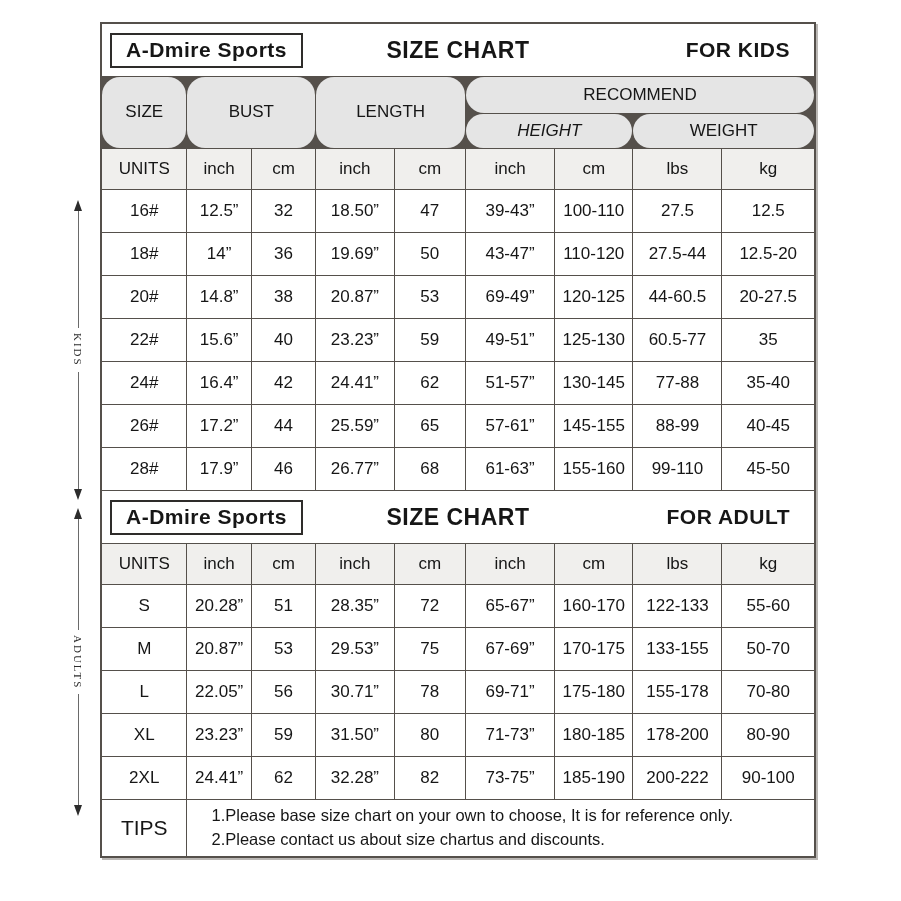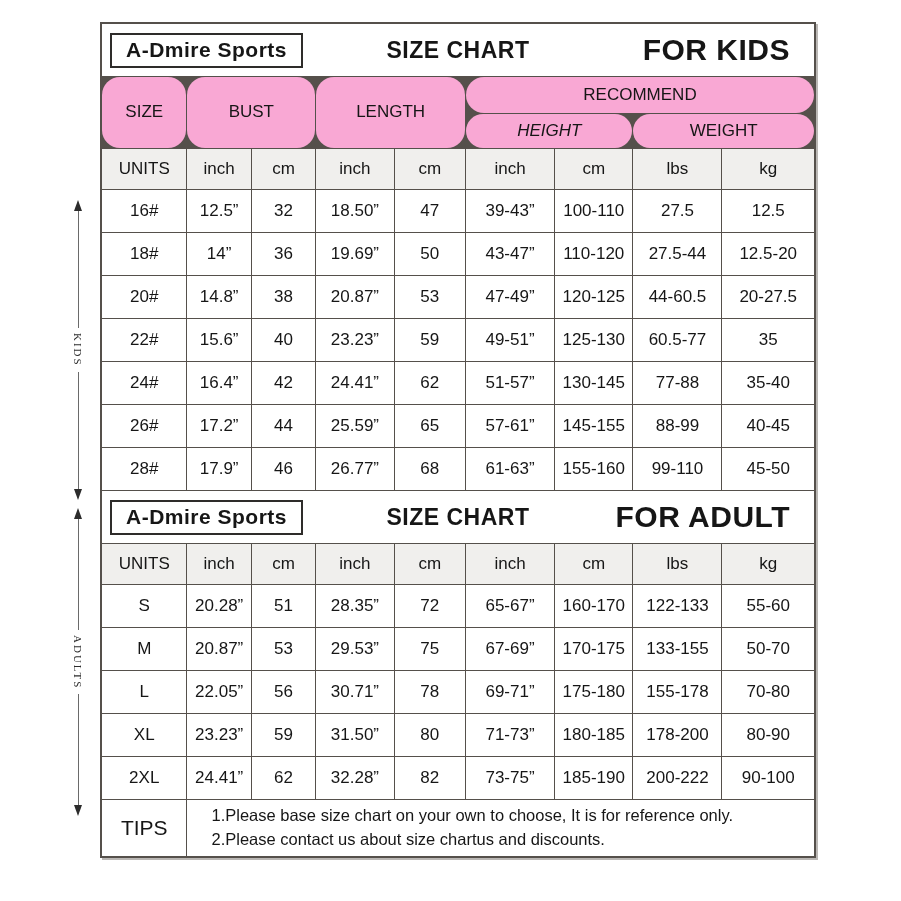--- a/index.html
+++ b/index.html
@@ -14,36 +14,36 @@
     grid-template-rows:52px 36px 34px 40px repeat(7,42px) 52px 40px repeat(5,42px) 56px;
     gap:1px;
     background:#55504b;
     border:2px solid #55504b;
     box-shadow:2px 2px 0 rgba(130,124,118,0.55);
   }
   .td,.th{
     background:#ffffff;display:flex;align-items:center;justify-content:center;
     font-size:17px;line-height:1.1;text-align:center;overflow:hidden;white-space:nowrap;
   }
-  .th{background:#f9a8d4;border-radius:18px;}
+  .th{background:#e5e5e5;border-radius:18px;}
   .unit{background:#f0efed;}
   .title-cell{
     grid-column:1 / -1;background:#ffffff;position:relative;
     display:flex;align-items:center;
   }
   .brand-box{
     margin-left:8px;border:2px solid #2e2c2a;padding:3px 14px 4px 14px;
     font-size:21px;font-weight:bold;letter-spacing:0.5px;white-space:nowrap;background:#fff;
   }
   .title-center{
     position:absolute;left:0;right:0;text-align:center;
     font-size:23px;font-weight:bold;letter-spacing:0.5px;pointer-events:none;
   }
   .title-right{
-    position:absolute;right:24px;font-size:30px;font-weight:bold;letter-spacing:0.5px;
+    position:absolute;right:24px;font-size:21px;font-weight:bold;letter-spacing:0.5px;
   }
   
   .c-size{grid-column:1;grid-row:2 / 4;}
   .c-bust{grid-column:2 / 4;grid-row:2 / 4;}
   .c-length{grid-column:4 / 6;grid-row:2 / 4;}
   .c-recommend{grid-column:6 / 10;grid-row:2;}
   .c-height{grid-column:6 / 8;grid-row:3;font-style:italic;}
   .c-weight{grid-column:8 / 10;grid-row:3;}
   
   .tips-label{font-size:21px;}
@@ -115,21 +115,21 @@
       <div class="td">50</div>
       <div class="td">43-47”</div>
       <div class="td">110-120</div>
       <div class="td">27.5-44</div>
       <div class="td">12.5-20</div>
       <div class="td">20#</div>
       <div class="td">14.8”</div>
       <div class="td">38</div>
       <div class="td">20.87”</div>
       <div class="td">53</div>
-      <div class="td">47-49”</div>
+      <div class="td">69-49”</div>
       <div class="td">120-125</div>
       <div class="td">44-60.5</div>
       <div class="td">20-27.5</div>
       <div class="td">22#</div>
       <div class="td">15.6”</div>
       <div class="td">40</div>
       <div class="td">23.23”</div>
       <div class="td">59</div>
       <div class="td">49-51”</div>
       <div class="td">125-130</div>

